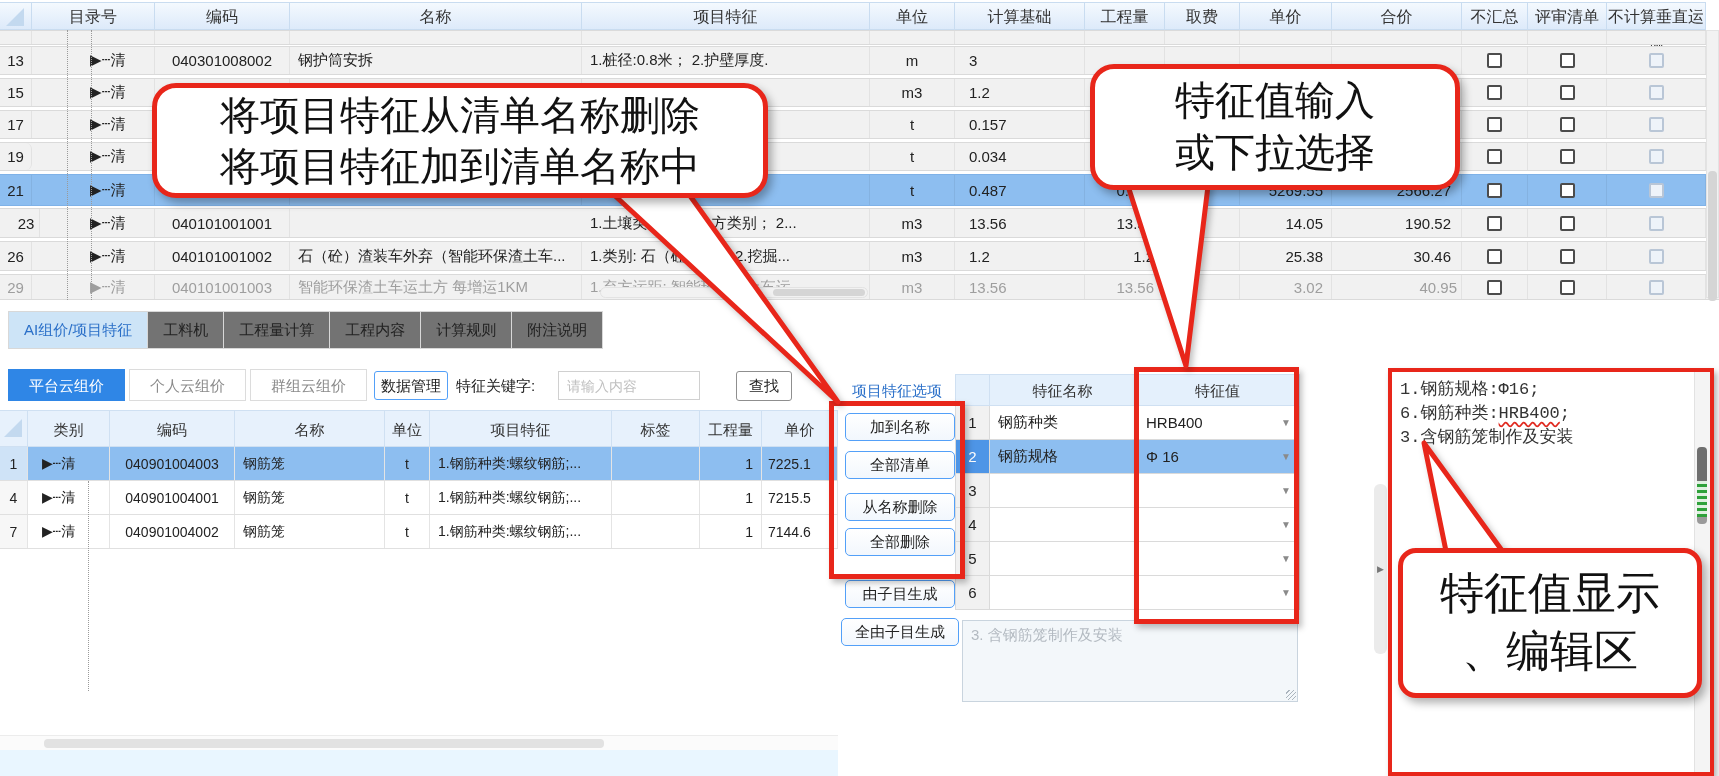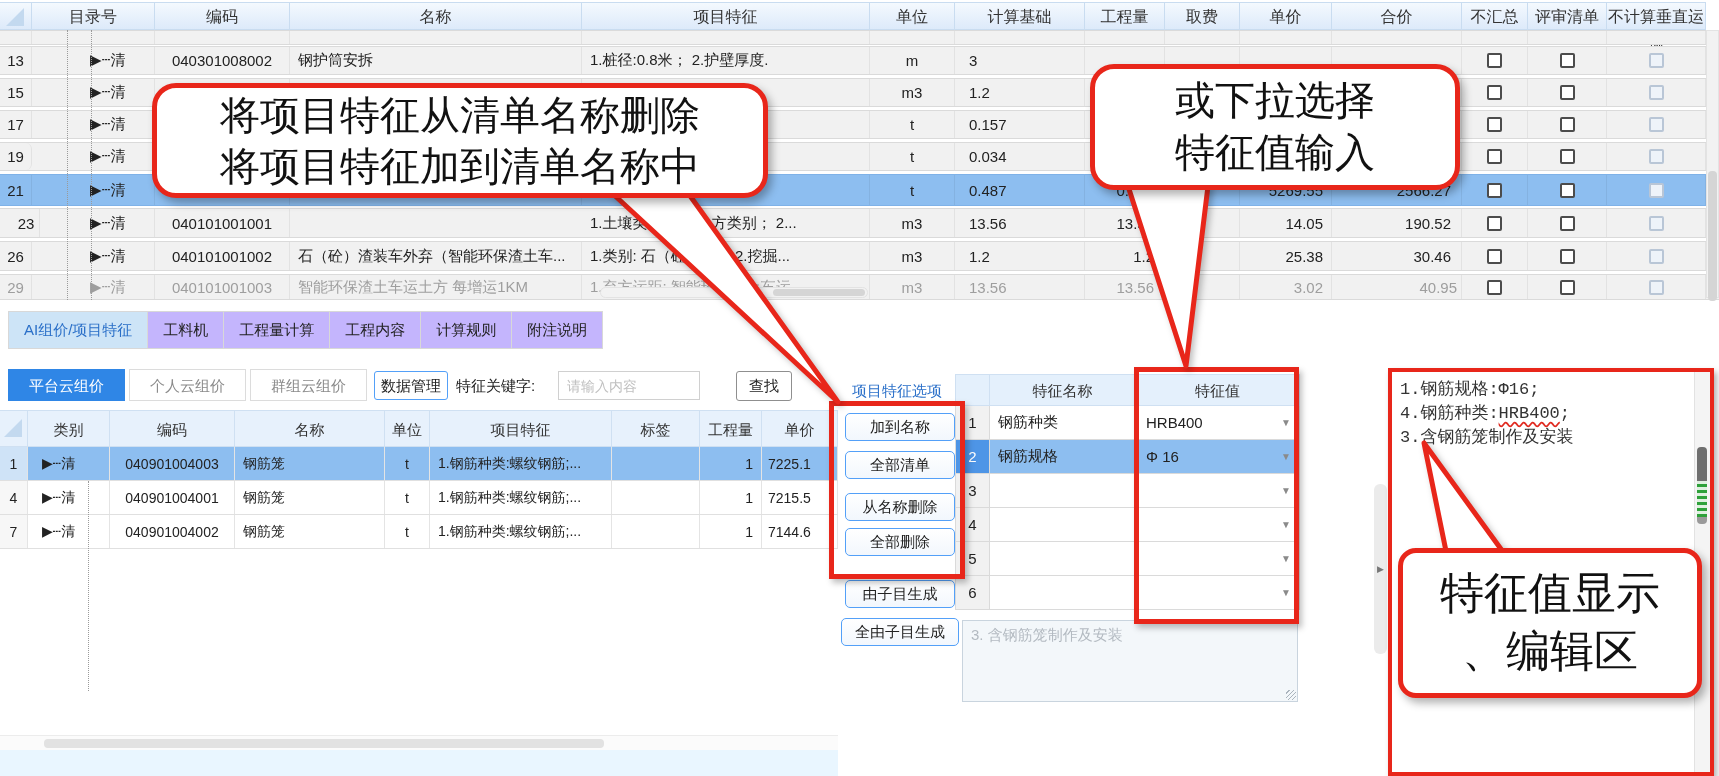--- a/index.html
+++ b/index.html
@@ -18,21 +18,21 @@
   .al-c{justify-content:center;} .al-r{justify-content:flex-end;} .al-l{justify-content:flex-start;}
   .cb{width:15px;height:15px;border:2px solid #4c4c4c;background:#fff;border-radius:2px;box-sizing:border-box;}
   .cb.dis{border:2px solid #b9c6d6;background:#eef3f9;}
   .cbsmall{width:14px;height:14px;border:1px solid #9ab4cc;background:#fff;border-radius:2px;box-sizing:border-box;display:inline-block;vertical-align:-2px;}
   .vguide{border-left:1px dotted #9a9a9a;width:0;z-index:2;}
   .corner-tri{width:0;height:0;border-left:18px solid transparent;border-bottom:18px solid #c3d9ef;}
   .scroll-track{background:#f2f2f2;border:1px solid #e3e3e3;box-sizing:border-box;border-radius:6px;}
   .scroll-thumb{background:#d5d5d5;border-radius:4px;}
   
   .tabbar{left:8px;top:311px;display:flex;z-index:1;}
-  .tab{height:36px;line-height:36px;padding:0 15px;font-size:15px;border:1px solid #d8d8d8;border-left:none;background:#c4b5fd;color:#222;}
+  .tab{height:36px;line-height:36px;padding:0 15px;font-size:15px;border:1px solid #d8d8d8;border-left:none;background:#737373;color:#222;}
   .tab:first-child{border-left:1px solid #d8d8d8;}
   .tab.active{background:#cde4f7;color:#2a6fc8;}
   .subtab{height:32px;line-height:32px;width:117px;text-align:center;font-size:15px;border:1px solid #dcdcdc;background:#fff;color:#8a8a8a;box-sizing:border-box;z-index:1;}
   .subtab.active{background:#2f86e6;border-color:#2f86e6;color:#fff;}
   .btn-blue{border:1px solid #53a0f8;background:#fff;border-radius:3px;font-size:15px;color:#222;text-align:center;box-sizing:border-box;z-index:1;}
   .btn-gray{border:1px solid #8f8f8f;background:#fff;border-radius:3px;font-size:15px;color:#222;text-align:center;box-sizing:border-box;z-index:1;}
   #kw-input{left:558px;top:371px;width:142px;height:29px;border:1px solid #d0d0d0;box-sizing:border-box;font-size:14px;padding:0 8px;color:#333;font-family:inherit;z-index:1;}
   #kw-input::placeholder{color:#c0c0c0;}
   
   .bhcell{top:0;height:37px;line-height:37px;text-align:center;font-size:15px;color:#333;background:#e7f1fc;
@@ -429,21 +429,21 @@
   <span class="grip"></span>
 </div>
 
 <div class="abs" style="left:1374px;top:484px;width:13px;height:170px;background:#ebebeb;border-radius:6px;z-index:4;display:flex;align-items:center;justify-content:center;">
   <span style="font-size:9px;color:#777;">▶</span>
 </div>
 
 <div id="editor-panel" class="abs">
   <div class="etext">
     <div>1.钢筋规格:Φ16;</div>
-    <div><span>4.钢筋种类:</span><span class="wavy">HRB400</span><span>;</span></div>
+    <div><span>6.钢筋种类:</span><span class="wavy">HRB400</span><span>;</span></div>
     <div>3.含钢筋笼制作及安装</div>
   </div>
   <div id="epanel-scroll">
     <div class="abs" style="left:2px;top:75px;width:10px;height:34px;background:#6f6f6f;border-radius:4px 4px 0 0;"></div>
     <div class="abs" style="left:2px;top:109px;width:10px;height:36px;background:repeating-linear-gradient(0deg,#2ea13a 0 3px,#dff0e0 3px 6px);"></div>
     <div class="abs" style="left:2px;top:145px;width:10px;height:7px;background:#9a9a9a;border-radius:0 0 4px 4px;"></div>
   </div>
 </div>
 
 <div class="abs red-rect" style="left:829px;top:401px;width:136px;height:178px;"></div>
@@ -453,19 +453,19 @@
   <polygon points="612,193 688,193 838,402" fill="#ffffff" stroke="#e8261a" stroke-width="5" stroke-linejoin="round"></polygon>
   <polygon points="1128,186 1208,186 1186,366" fill="#ffffff" stroke="#e8261a" stroke-width="5" stroke-linejoin="round"></polygon>
   <polygon points="1447,556 1506,556 1424,443" fill="#ffffff" stroke="#e8261a" stroke-width="5" stroke-linejoin="round"></polygon>
 </svg>
 
 <div class="abs callout" style="left:152px;top:83px;width:616px;height:115px;font-size:40px;line-height:51px;">
   <div class="line">将项目特征从清单名称删除</div>
   <div class="line">将项目特征加到清单名称中</div>
 </div>
 <div class="abs callout" style="left:1090px;top:64px;width:370px;height:126px;font-size:40px;line-height:52px;">
+  <div class="line">特征值输入</div>
   <div class="line">或下拉选择</div>
-  <div class="line">特征值输入</div>
 </div>
 <div class="abs callout" style="left:1398px;top:548px;width:304px;height:150px;font-size:44px;line-height:58px;border-radius:18px;">
   <div class="line">特征值显示</div>
   <div class="line">、编辑区</div>
 </div>
 
 </body></html>

